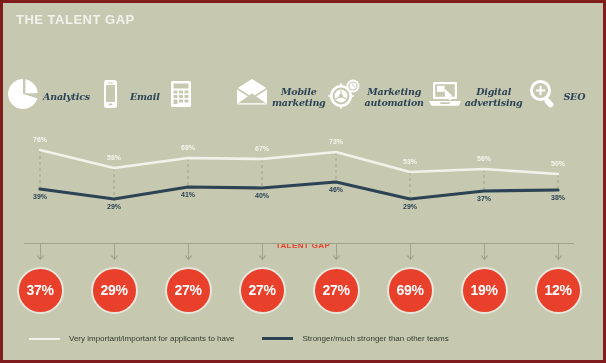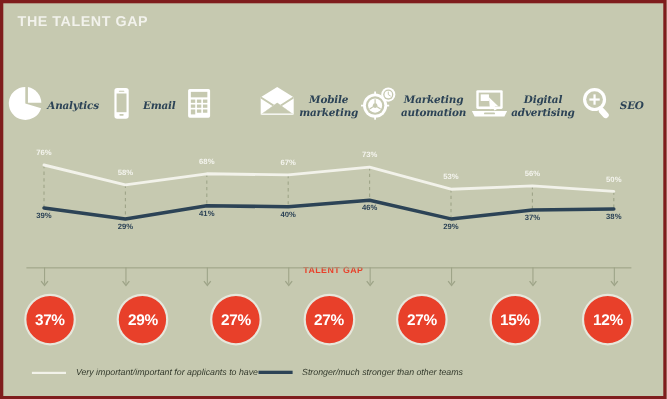--- a/index.html
+++ b/index.html
@@ -131,21 +131,21 @@
     letter-spacing:-0.3px;
   }
 
   
   #legend {
     position:absolute;
     left:26px; top:331px;
     width:540px;
     display:flex;
     align-items:center;
-    font-style:italic;
+    gap:28px;
   }
   .legend-item { display:flex; align-items:center; gap:9px; }
   .swatch-light { width:31px; height:2px; background:#f2f2ea; }
   .swatch-dark  { width:31px; height:3px; background:#2c4356; }
   .legend-text {
     font-size:8px;
     color:#333a2c;
     white-space:nowrap;
   }
 </style>
@@ -377,21 +377,24 @@
     <div class="circle-cell">
         <div class="circle">27%</div>
       </div>
     <div class="circle-cell">
         <div class="circle">27%</div>
       </div>
     <div class="circle-cell">
         <div class="circle">27%</div>
       </div>
     <div class="circle-cell">
-        <div class="circle">15%</div>
+        <div class="circle">69%</div>
+      </div>
+    <div class="circle-cell">
+        <div class="circle">19%</div>
       </div>
     <div class="circle-cell">
         <div class="circle">12%</div>
       </div>
   </div>
 
   <div id="legend">
     <div class="legend-item">
       <span class="swatch-light"></span>
       <span class="legend-text">Very important/important for applicants to have</span>

